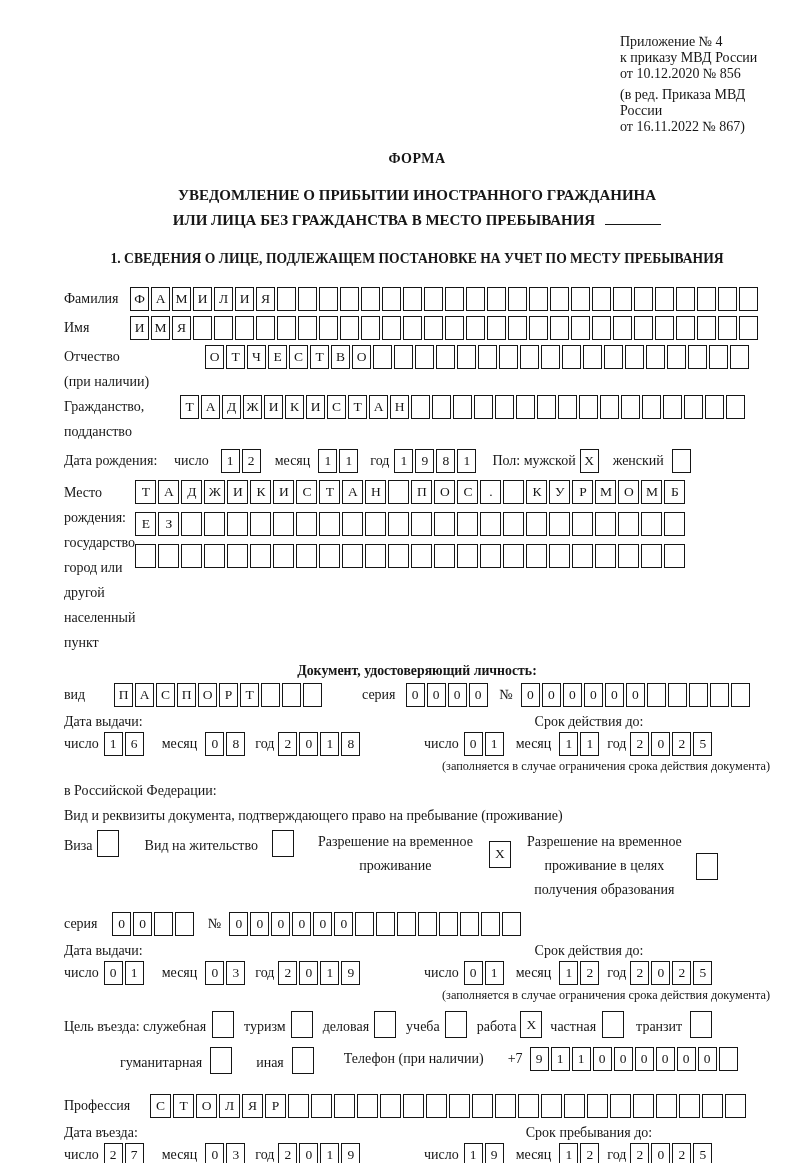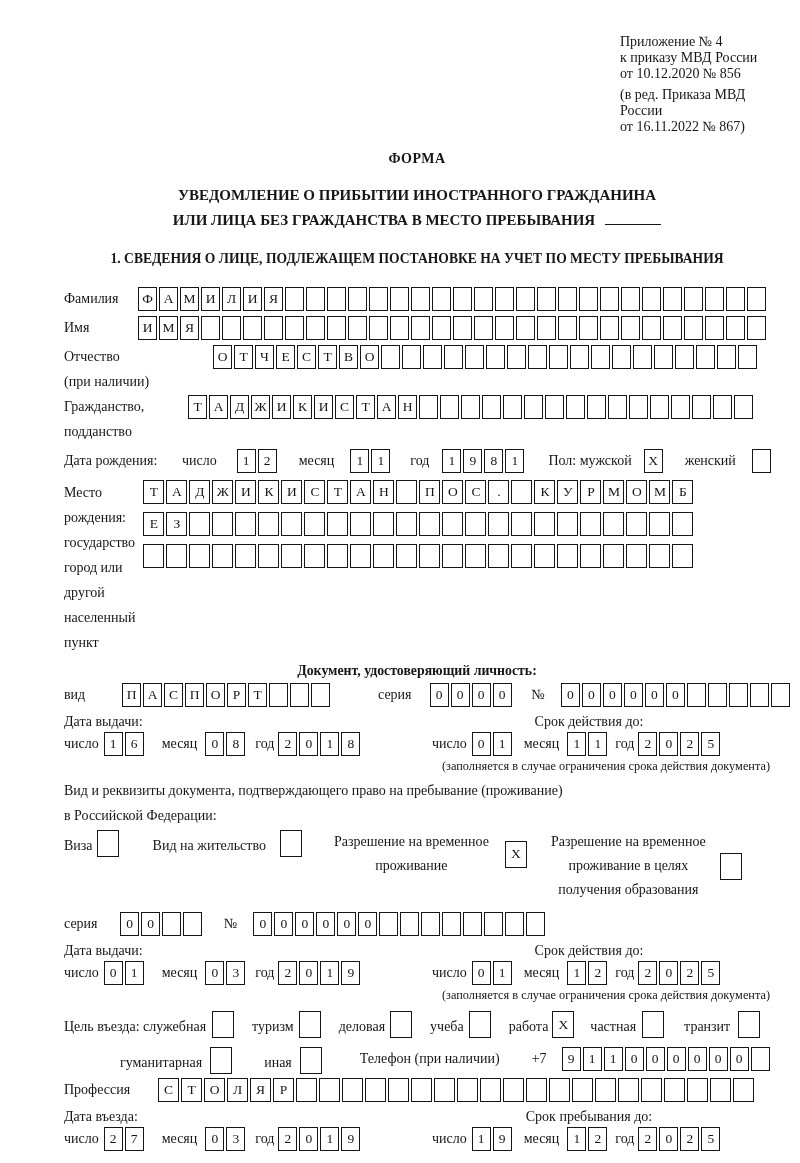--- a/index.html
+++ b/index.html
@@ -13,21 +13,21 @@
 
   .annex { margin-left:556px; font-size:14px; line-height:16px; }
   .annex .grp2 { margin-top:5px; }
   .forma { text-align:center; font-weight:bold; font-size:14px; margin-top:16px; letter-spacing:.5px; }
 
   .title { text-align:center; font-weight:bold; font-size:15px; line-height:25px; margin-top:16px; }
   .blank-line { display:inline-block; width:56px; border-bottom:1.7px solid #161616; height:14px; margin-left:10px; }
 
   .sec-heading { margin-top:18px; text-align:center; font-weight:bold; font-size:13.6px; white-space:nowrap; }
 
-  .frow { display:flex; align-items:flex-start; margin-top:5px;gap:8px; }
+  .frow { display:flex; align-items:flex-start; margin-top:5px; }
   .lbl { padding-top:4px; flex:none; }
   .boxes { display:inline-flex; flex:none; }
   .box {
     box-sizing:border-box; flex:none;
     width:19px; height:24px; margin-right:2px;
     border:1.7px solid #161616;
     display:inline-flex; align-items:center; justify-content:center;
     font-size:13.5px; background:#fff;
   }
   .boxes.wide .box { width:21px; }
@@ -407,22 +407,22 @@
           <span class="box">2</span>
           <span class="box">0</span>
           <span class="box">2</span>
           <span class="box">5</span>
         </span>
     </div>
   </div>
 
   <div class="note">(заполняется в случае ограничения срока действия документа)</div>
 
+  <div class="para">в Российской Федерации:</div>
   <div class="para">Вид и реквизиты документа, подтверждающего право на пребывание (проживание)</div>
-  <div class="para">в Российской Федерации:</div>
 
   <div class="frow" style="margin-top:6px">
     <span class="pair">
       <span class="lbl" style="margin-right:4px">Виза</span>
       <span class="boxes cb">
           <span class="box"></span>
         </span>
     </span>
     <span class="pair" style="margin-left:24px">
       <span class="lbl" style="margin-right:14px">Вид на жительство</span>
@@ -593,21 +593,21 @@
         <span class="box">0</span>
         <span class="box">0</span>
         <span class="box">0</span>
         <span class="box">0</span>
         <span class="box">0</span>
         <span class="box">0</span>
         <span class="box"></span>
       </span>
   </div>
 
-  <div class="frow" style="margin-top:4px">
+  <div class="frow" style="margin-top:20px">
     <span class="lbl" style="width:86px">Профессия</span>
     <span class="boxes wide">
         <span class="box">С</span>
         <span class="box">Т</span>
         <span class="box">О</span>
         <span class="box">Л</span>
         <span class="box">Я</span>
         <span class="box">Р</span>
         <span class="box"></span>
         <span class="box"></span>

